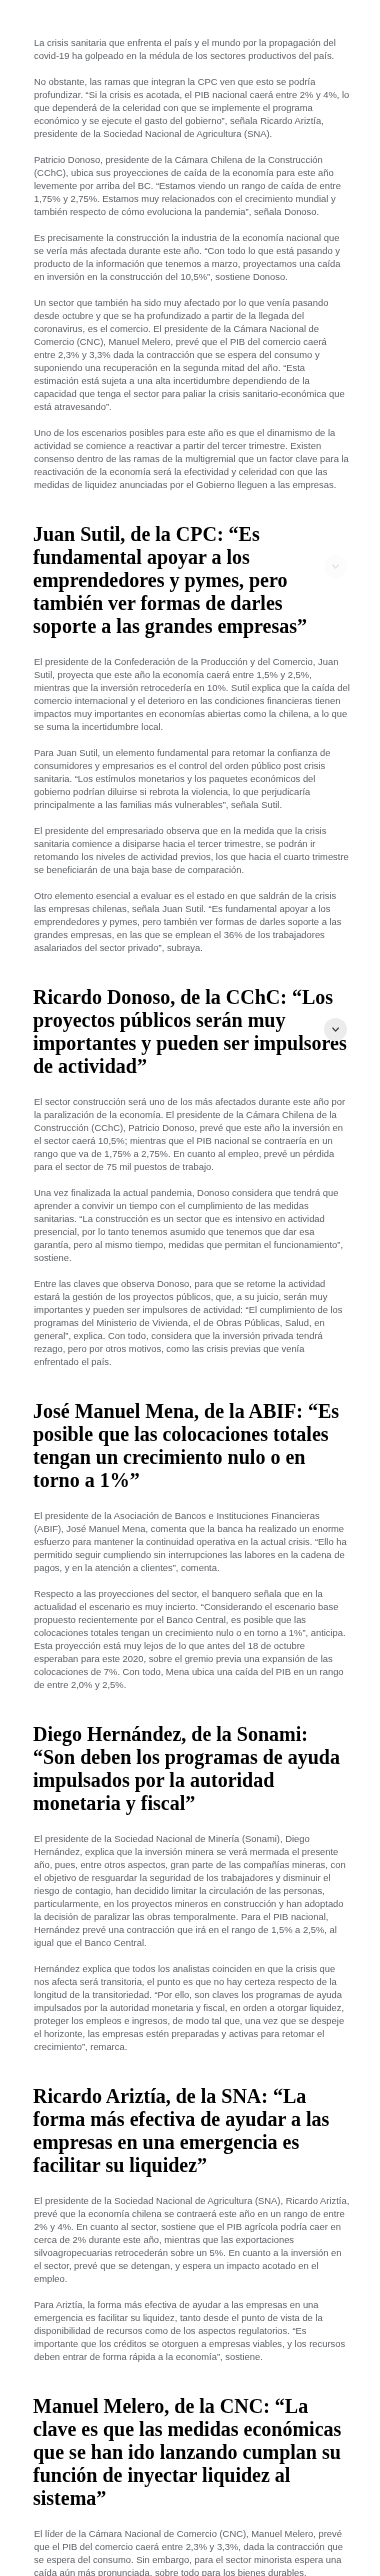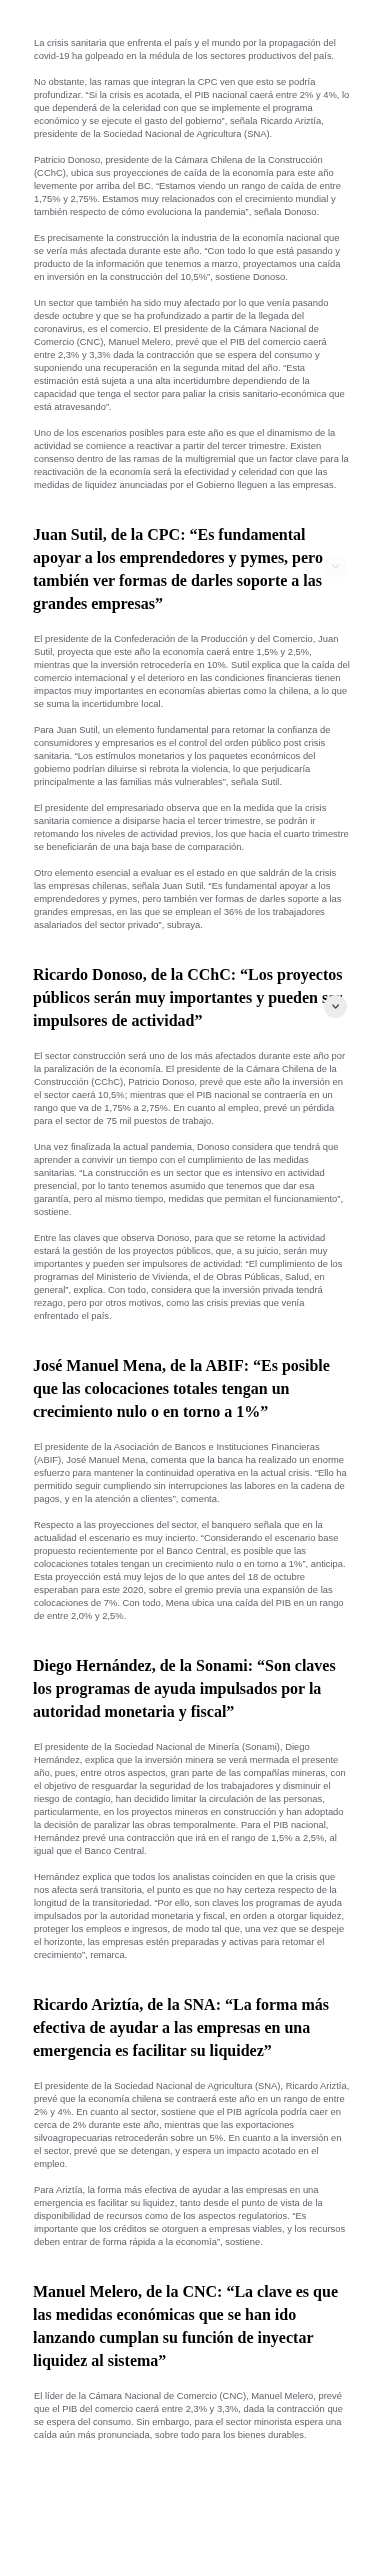--- a/index.html
+++ b/index.html
@@ -20,21 +20,21 @@
     margin: 0 0 13px 1px;
     font-size: 9.4px;
     line-height: 13px;
     font-weight: 400;
   }
   .headline-wrap { position: relative; }
   h2.section-headline {
     font-family: "Liberation Serif", serif;
     font-weight: 700;
     color: #000000;
-    font-size: 16px;
+    font-size: 20px;
     line-height: 23px;
     letter-spacing: 0;
     margin: 32px 0 17px 0;
   }
   .collapse-btn {
     position: absolute;
     left: 291px;
     top: 32px; 
     width: 23px;
     height: 23px;
@@ -99,21 +99,21 @@
       <div class="headline-wrap">
         <h2 class="section-headline">José Manuel Mena, de la ABIF: “Es posible que las colocaciones totales tengan un crecimiento nulo o en torno a 1%”</h2>
 
       </div>
       <p>El presidente de la Asociación de Bancos e Instituciones Financieras (ABIF), José Manuel Mena, comenta que la banca ha realizado un enorme esfuerzo para mantener la continuidad operativa en la actual crisis. “Ello ha permitido seguir cumpliendo sin interrupciones las labores en la cadena de pagos, y en la atención a clientes”, comenta.</p>
       <p>Respecto a las proyecciones del sector, el banquero señala que en la actualidad el escenario es muy incierto. “Considerando el escenario base propuesto recientemente por el Banco Central, es posible que las colocaciones totales tengan un crecimiento nulo o en torno a 1%”, anticipa. Esta proyección está muy lejos de lo que antes del 18 de octubre esperaban para este 2020, sobre el gremio previa una expansión de las colocaciones de 7%. Con todo, Mena ubica una caída del PIB en un rango de entre 2,0% y 2,5%.</p>
     </section>
 
     <section class="quote-section">
       <div class="headline-wrap">
-        <h2 class="section-headline">Diego Hernández, de la Sonami: “Son claves los programas de ayuda impulsados por la autoridad monetaria y fiscal”</h2>
+        <h2 class="section-headline">Diego Hernández, de la Sonami: “Son deben los programas de ayuda impulsados por la autoridad monetaria y fiscal”</h2>
 
       </div>
       <p>El presidente de la Sociedad Nacional de Minería (Sonami), Diego Hernández, explica que la inversión minera se verá mermada el presente año, pues, entre otros aspectos, gran parte de las compañías mineras, con el objetivo de resguardar la seguridad de los trabajadores y disminuir el riesgo de contagio, han decidido limitar la circulación de las personas, particularmente, en los proyectos mineros en construcción y han adoptado la decisión de paralizar las obras temporalmente. Para el PIB nacional, Hernández prevé una contracción que irá en el rango de 1,5% a 2,5%, al igual que el Banco Central.</p>
       <p>Hernández explica que todos los analistas coinciden en que la crisis que nos afecta será transitoria, el punto es que no hay certeza respecto de la longitud de la transitoriedad. “Por ello, son claves los programas de ayuda impulsados por la autoridad monetaria y fiscal, en orden a otorgar liquidez, proteger los empleos e ingresos, de modo tal que, una vez que se despeje el horizonte, las empresas estén preparadas y activas para retomar el crecimiento”, remarca.</p>
     </section>
 
     <section class="quote-section">
       <div class="headline-wrap">
         <h2 class="section-headline">Ricardo Ariztía, de la SNA: “La forma más efectiva de ayudar a las empresas en una emergencia es facilitar su liquidez”</h2>
 

